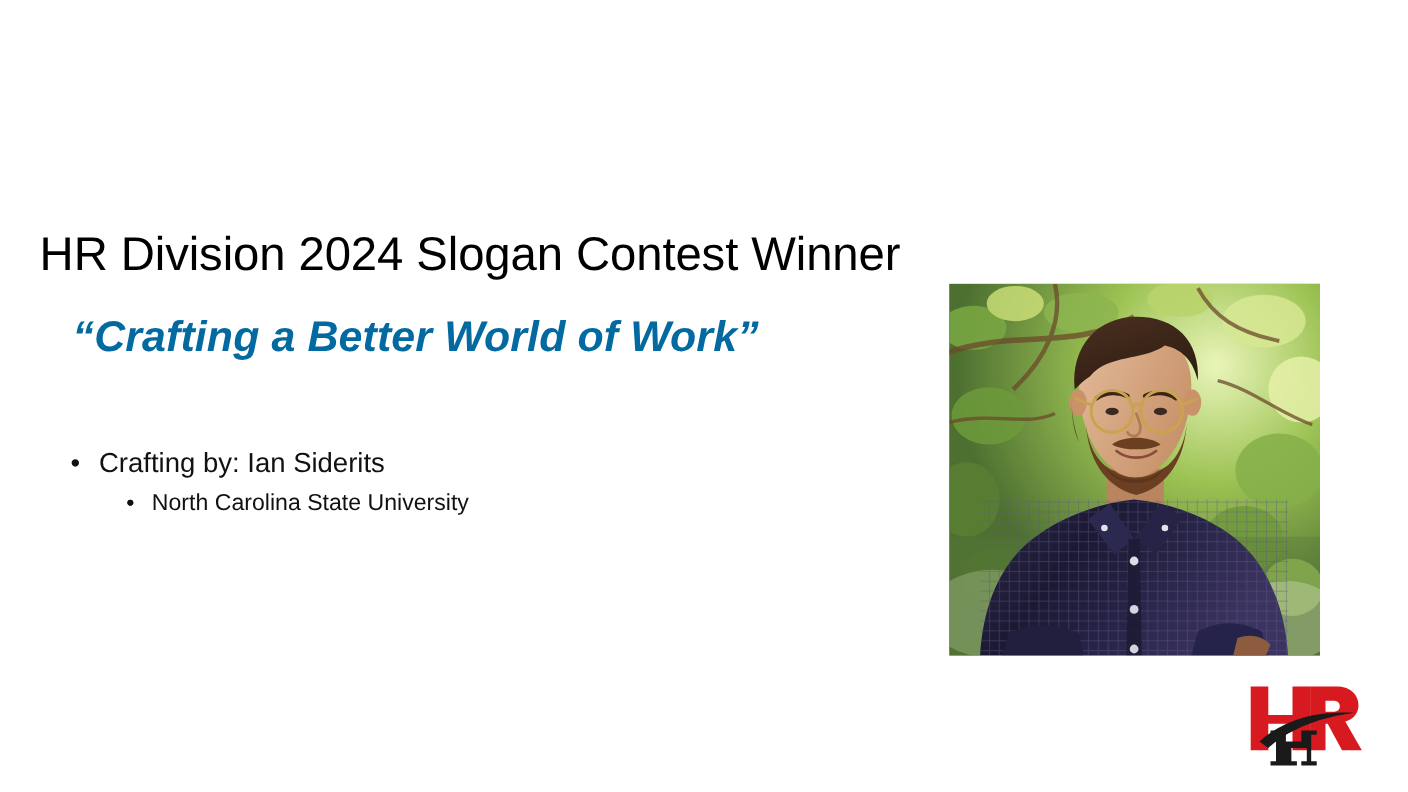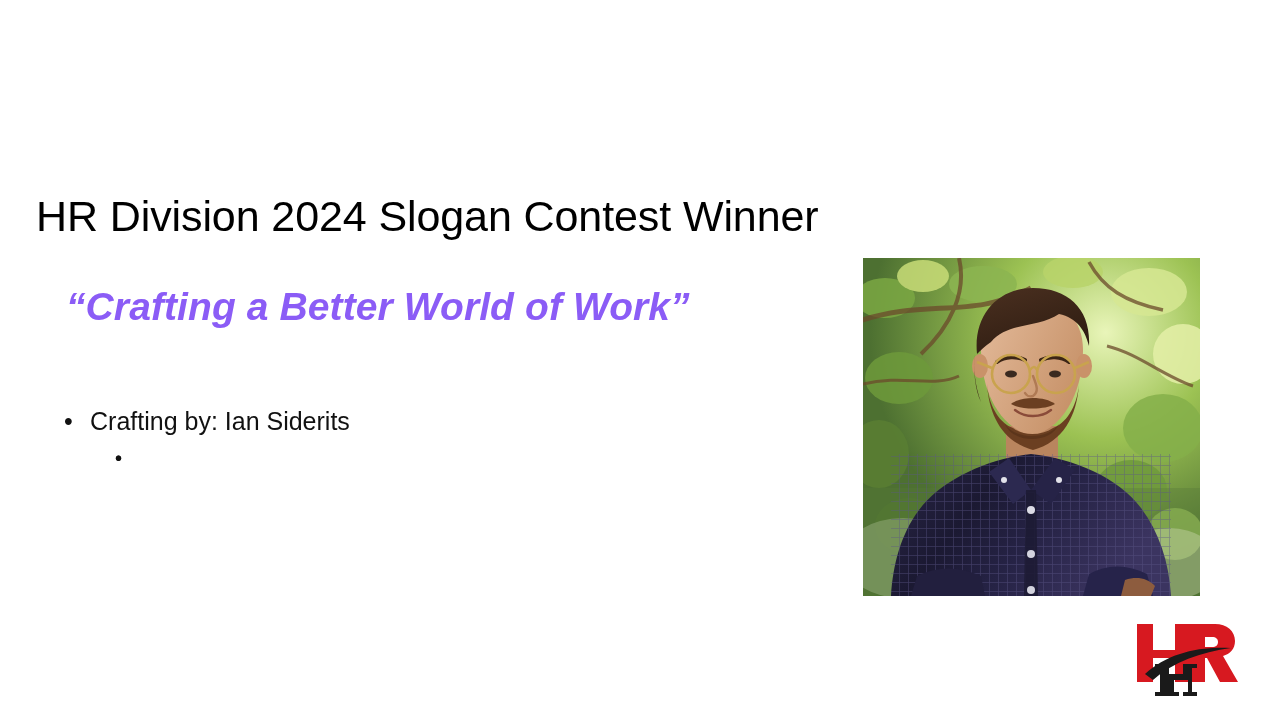--- a/index.html
+++ b/index.html
@@ -17,40 +17,40 @@
     width: 1280px;
     height: 720px;
     background: #ffffff;
     overflow: hidden;
   }
 
   
   #slide-title {
     position: absolute;
     left: 36px;
-    top: 191px;
+    top: 206px;
     width: 990px;
     font-size: 43px;
     line-height: 50px;
     font-weight: 400;
     color: #000000;
     letter-spacing: -0.1px;
     white-space: nowrap;
   }
 
   
   #slogan {
     position: absolute;
     left: 66px;
     top: 283px;
     font-size: 39px;
     line-height: 48px;
     font-weight: 700;
     font-style: italic;
-    color: #8b5cf6;
+    color: #0369a1;
     white-space: nowrap;
     letter-spacing: 0.1px;
   }
 
   
   #body-list {
     position: absolute;
     left: 60px;
     top: 404px;
     width: 700px;
@@ -136,20 +136,21 @@
       <span class="marker">•</span>
       <span>Crafting by: </span><span class="bold-name">Ian Siderits</span>
     </div>
 
     <div class="bullet-l2">
       <span class="marker">•</span>
     </div>
 
     <div class="bullet-l2">
       <span class="marker">•</span>
+      <span>North Carolina State University</span>
     </div>
 
   </div>
 
   <div id="portrait-photo">
     <svg viewBox="0 0 337 338" preserveAspectRatio="xMidYMid slice" role="img">
       <defs>
         <radialGradient id="leafGlow" cx="72%" cy="22%" r="70%">
           <stop offset="0%" stop-color="#e9f5b9"></stop>
           <stop offset="45%" stop-color="#9cc253"></stop>

